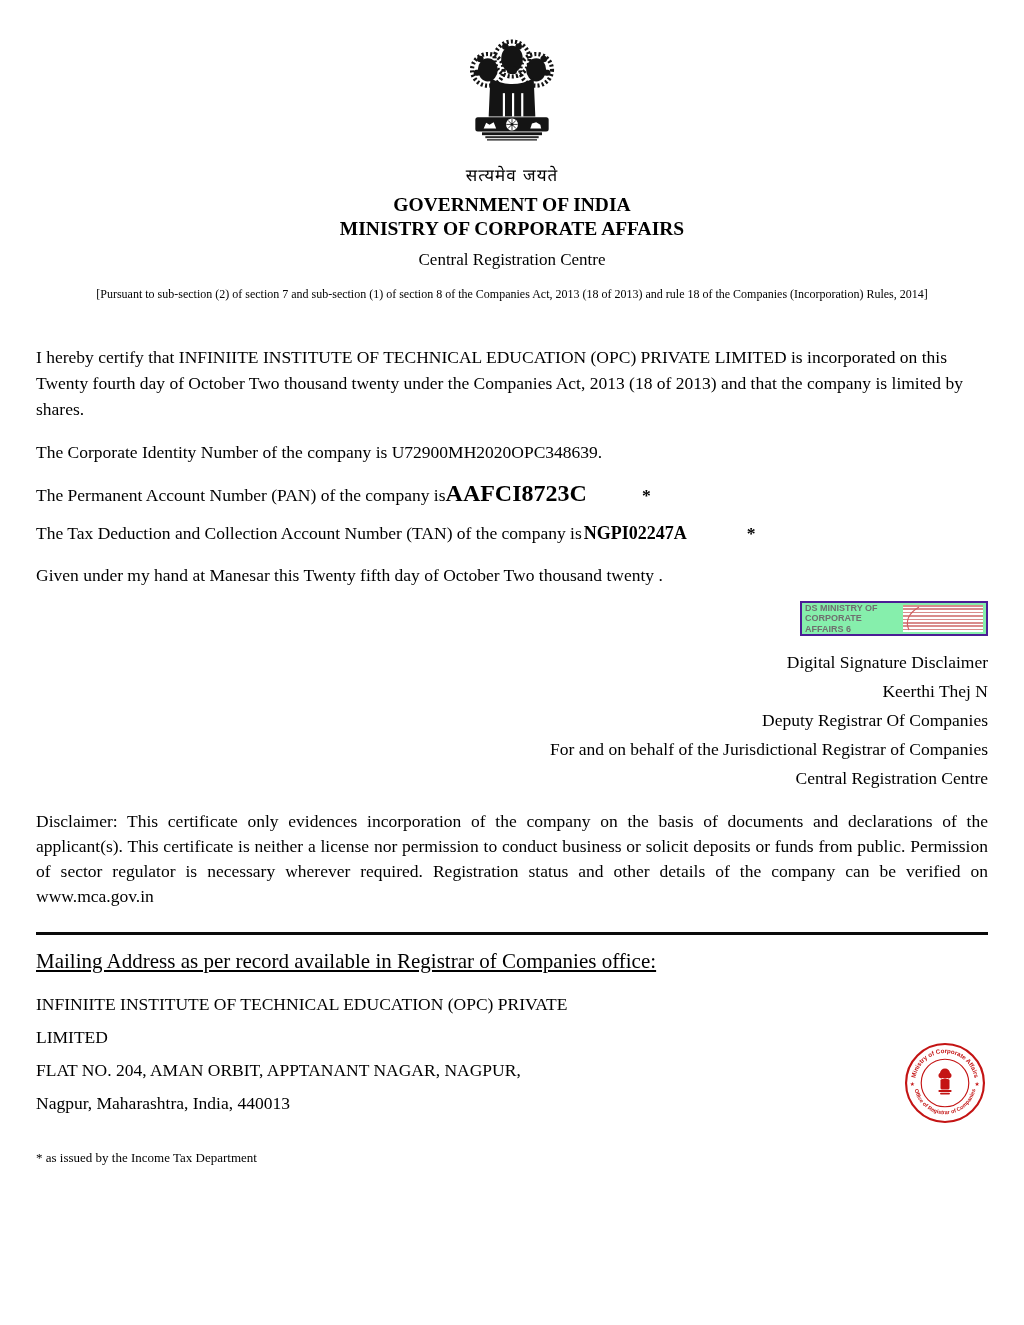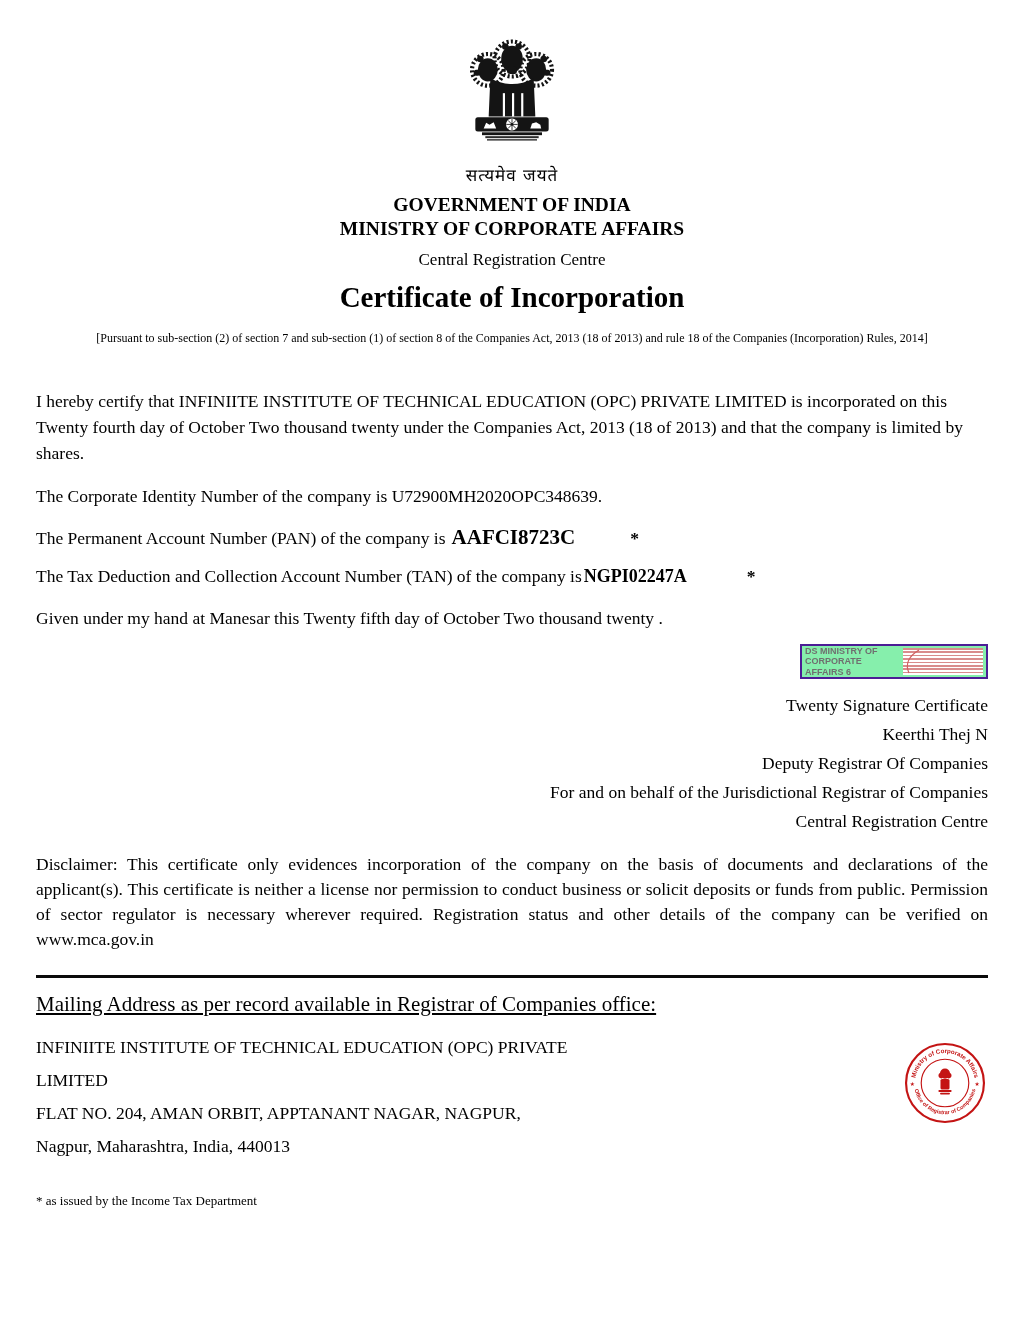--- a/index.html
+++ b/index.html
@@ -42,21 +42,21 @@
     text-align: center;
   }
 
   
   .body-text { font-size: 17.5px; line-height: 26px; }
   .certify { margin-top: 38px; }
   .cin-line { margin-top: 17px; }
   .pan-line { margin-top: 15px; }
   .tan-line { margin-top: 12px; }
   .given-line { margin-top: 16px; }
-  .pan-value { font-weight: bold; font-size: 21px; margin-left: 6px; }
+  .pan-value { font-weight: bold; font-size: 24px; margin-left: 0; }
   .tan-value { font-weight: bold; font-size: 18px; margin-left: 2px; }
   .star-pan { display: inline-block; margin-left: 55px; font-weight: bold; }
   .star-tan { display: inline-block; margin-left: 60px; font-weight: bold; }
 
   
   .ds-row { display: flex; justify-content: flex-end; margin-top: 13px; }
   .ds-box {
     width: 188px; height: 35px;
     border: 2px solid #4c1d95;
     background: #86efac;
@@ -178,21 +178,20 @@
             <rect x="28" y="125.6" width="64" height="2.4" stroke="#141414" stroke-width="0" opacity="0.9"></rect>
             <rect x="30" y="129" width="60" height="2" opacity="0.75"></rect>
           </g>
         </svg>
       </div>
 
       <div class="motto">सत्यमेव जयते</div>
       <div class="govt-line">GOVERNMENT OF INDIA</div>
       <div class="ministry-line">MINISTRY OF CORPORATE AFFAIRS</div>
       <div class="centre-line">Central Registration Centre</div>
-      <div class="doc-title">Certificate of Incorporation</div>
       <div class="pursuant">[Pursuant to sub-section (2) of section 7 and sub-section (1) of section 8 of the Companies Act, 2013 (18 of 2013) and rule 18 of the Companies (Incorporation) Rules, 2014]</div>
     </div>
 
     <p class="body-text certify">I hereby certify that INFINIITE INSTITUTE OF TECHNICAL EDUCATION (OPC) PRIVATE LIMITED is incorporated on this Twenty fourth day of October Two thousand twenty under the Companies Act, 2013 (18 of 2013) and that the company is limited by shares.</p>
 
     <p class="body-text cin-line">The Corporate Identity Number of the company is  U72900MH2020OPC348639.</p>
 
     <p class="body-text pan-line"><span>The Permanent Account Number (PAN) of the company is</span><span class="pan-value">AAFCI8723C</span><span class="star-pan">*</span></p>
 
     <p class="body-text tan-line"><span>The Tax Deduction and Collection Account Number (TAN) of the company is</span><span class="tan-value">NGPI02247A</span><span class="star-tan">*</span></p>
@@ -207,21 +206,21 @@
         </div>
         <div class="ds-right">
           <svg width="30" height="27" viewBox="0 0 30 27">
             <path d="M24,2 C14,8 10,16 14,25" fill="none" stroke="#d06060" stroke-width="1.2"></path>
           </svg>
         </div>
       </div>
     </div>
 
     <div class="sig-block">
-      <span class="sig-line">Twenty Signature Certificate</span>
+      <span class="sig-line">Digital Signature Disclaimer</span>
       <span class="sig-line">Keerthi Thej N</span>
       <span class="sig-line">Deputy Registrar Of Companies</span>
       <span class="sig-line">For and on behalf of the Jurisdictional Registrar of Companies</span>
       <span class="sig-line">Central Registration Centre</span>
     </div>
 
     <p class="disclaimer">Disclaimer: This certificate only evidences incorporation of the company on the basis of documents and declarations of the applicant(s). This certificate is neither a license nor permission to conduct business or solicit deposits or funds from public. Permission of sector regulator is necessary wherever required. Registration status and other details of the company can be verified on www.mca.gov.in</p>
   </div>
 
   <hr class="rule">

